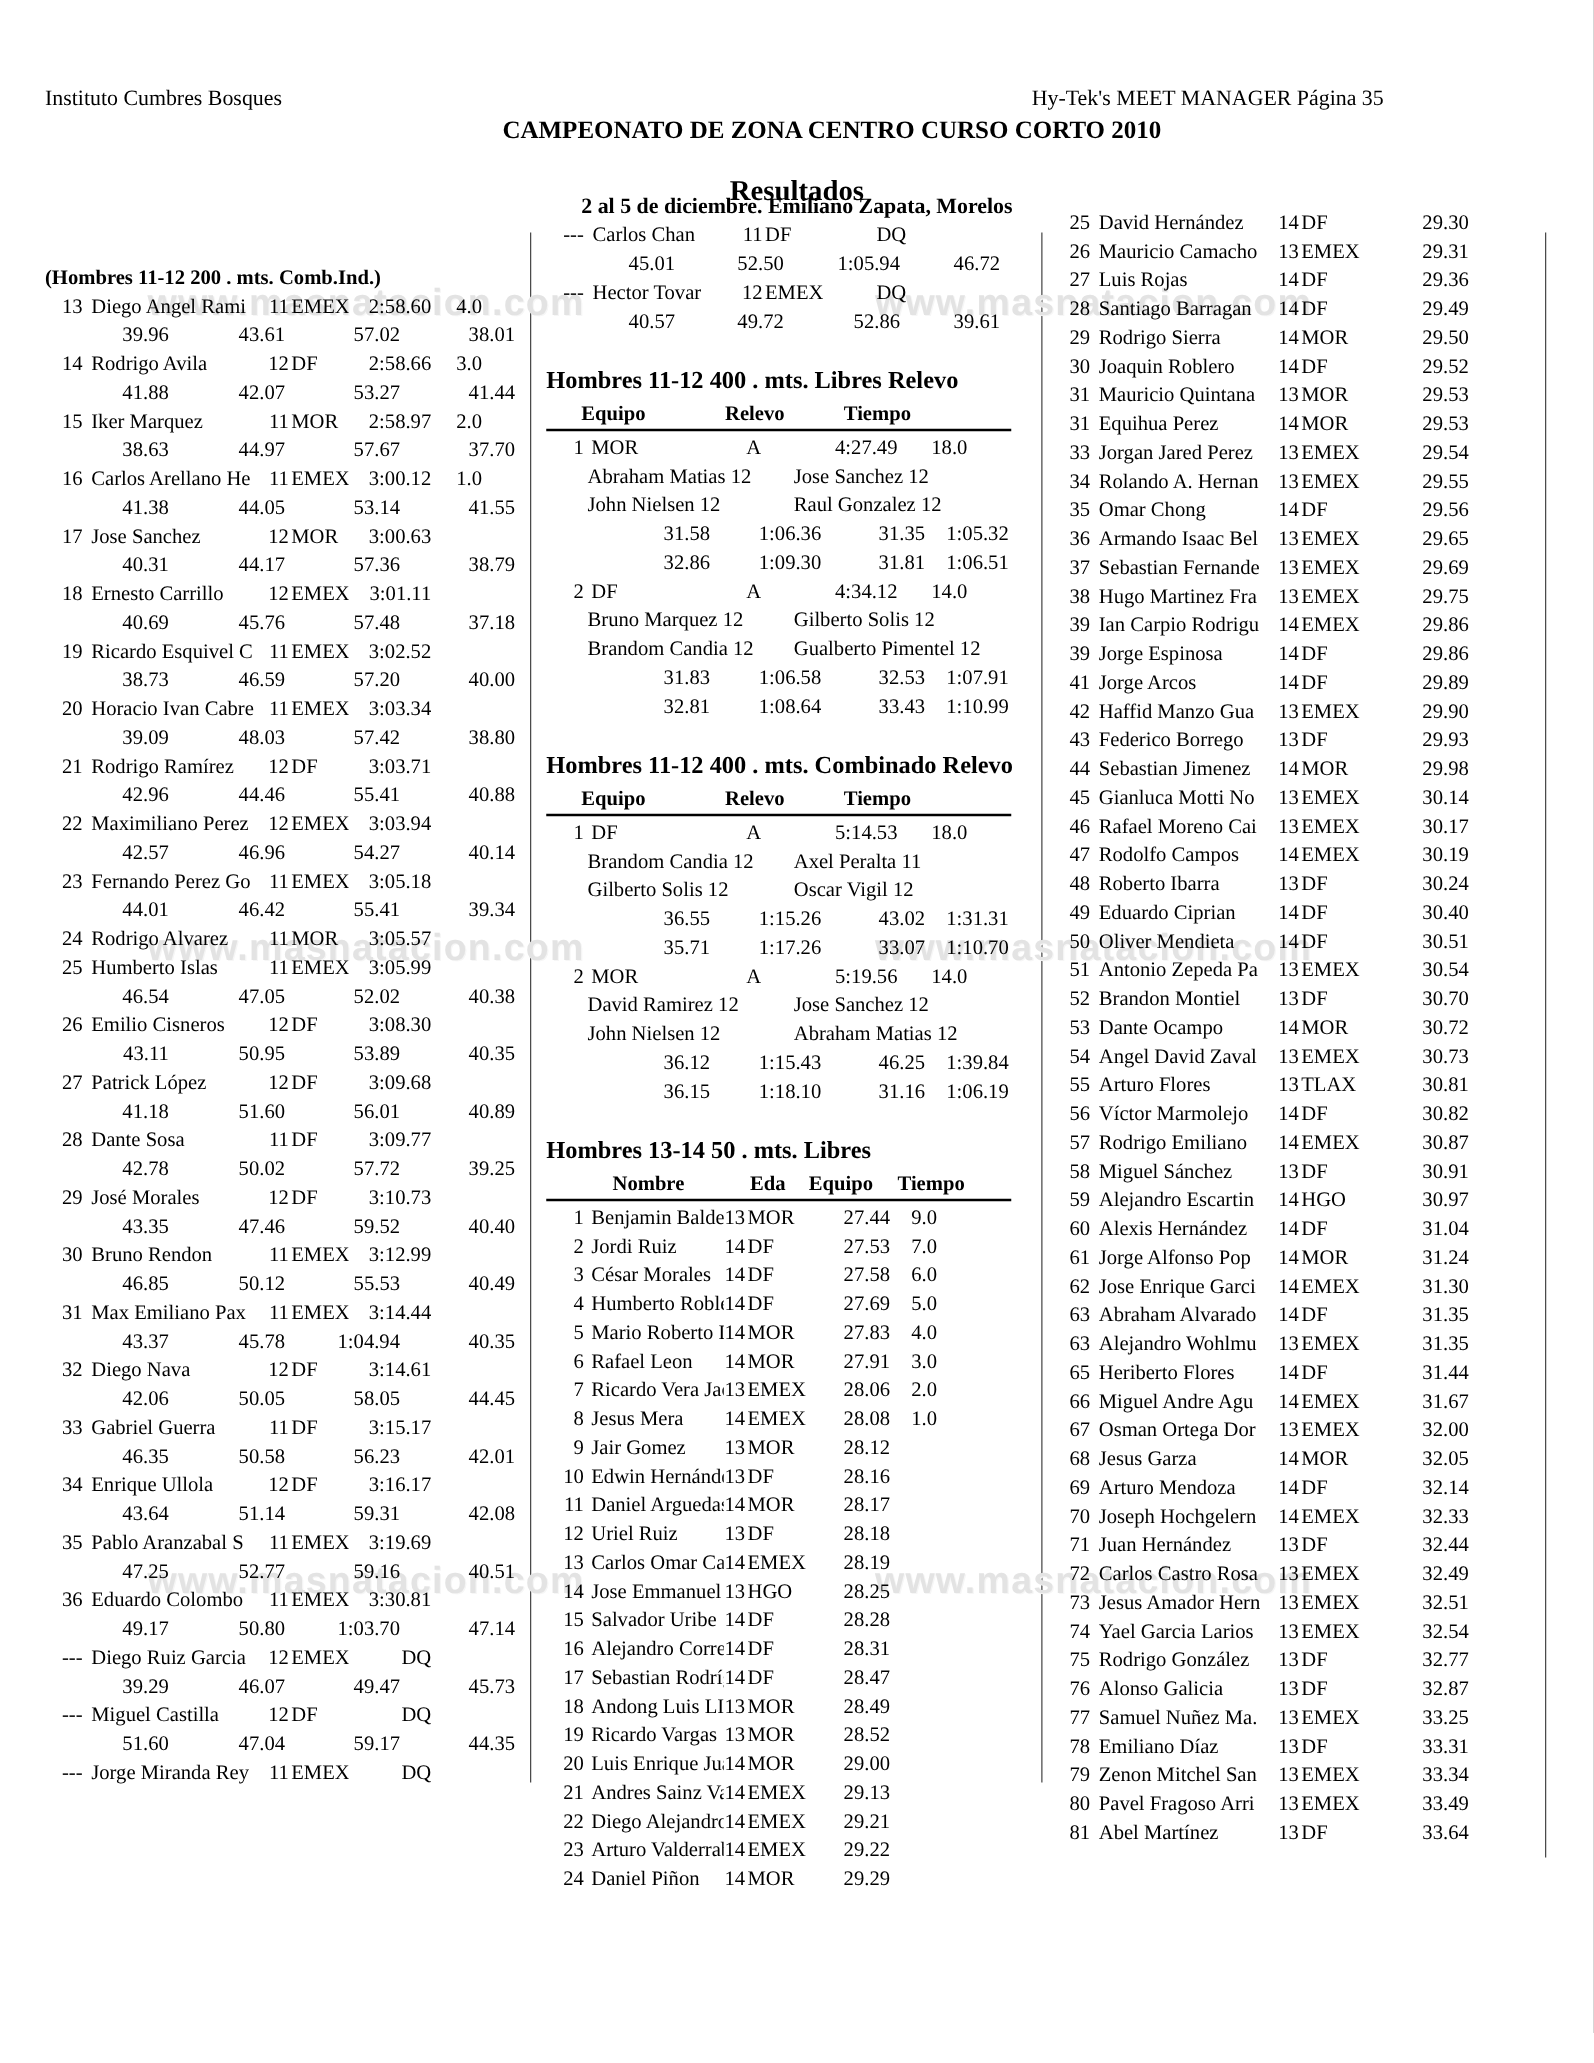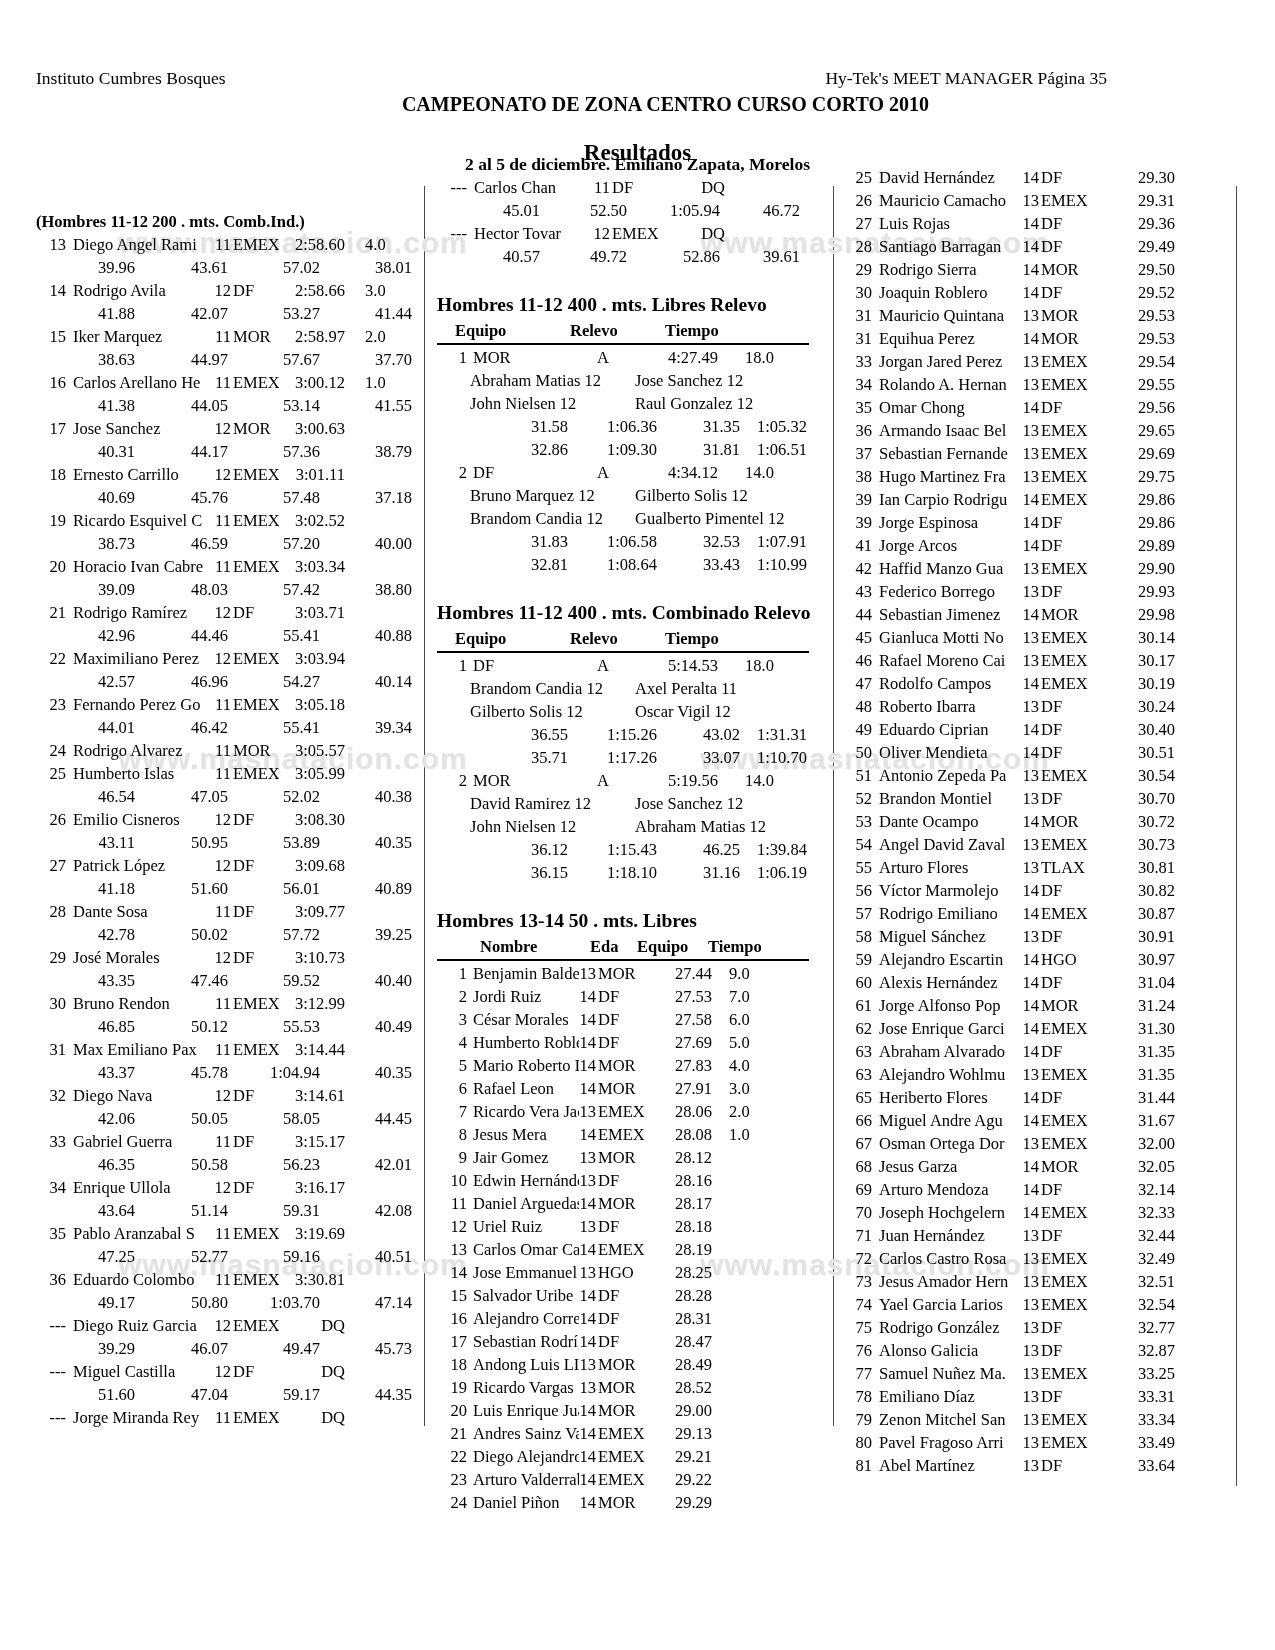--- a/index.html
+++ b/index.html
@@ -18,21 +18,21 @@
   .col{position:absolute;}
   #col-left{left:36px;top:163px;width:382px;}
   #col-mid{left:437px;top:176px;width:372px;}
   #col-right{left:845px;top:166px;width:330px;}
 
   .evt-paren{font-weight:bold;font-size:16.5px;line-height:23px;white-space:nowrap;margin-top:47px;}
   .sec-title{font-weight:bold;font-size:19.5px;line-height:26px;margin-top:24px;white-space:nowrap;}
 
   .tbl-head{position:relative;height:25px;border-bottom:2px solid #000;margin-bottom:1px;
             font-weight:bold;font-size:16.5px;}
-  .tbl-head span{position:absolute;bottom:2px;}
+  .tbl-head span{position:absolute;bottom:2px;margin-left:10px;}
   .h-p0{left:18px;} .h-p1{left:133px;} .h-p2{left:228px;}
   .h-n0{left:43px;} .h-n1{left:153px;} .h-n2{left:200px;} .h-n3{left:271px;}
 
   
   .row{display:flex;line-height:23px;font-size:16.5px;white-space:nowrap;}
   .row span{flex:none;box-sizing:border-box;}
   .c-place{width:30px;text-align:right;}
   .c-name{margin-left:7px;overflow:hidden;}
   .c-age{text-align:right;}
   .c-team{padding-left:2px;overflow:hidden;}

